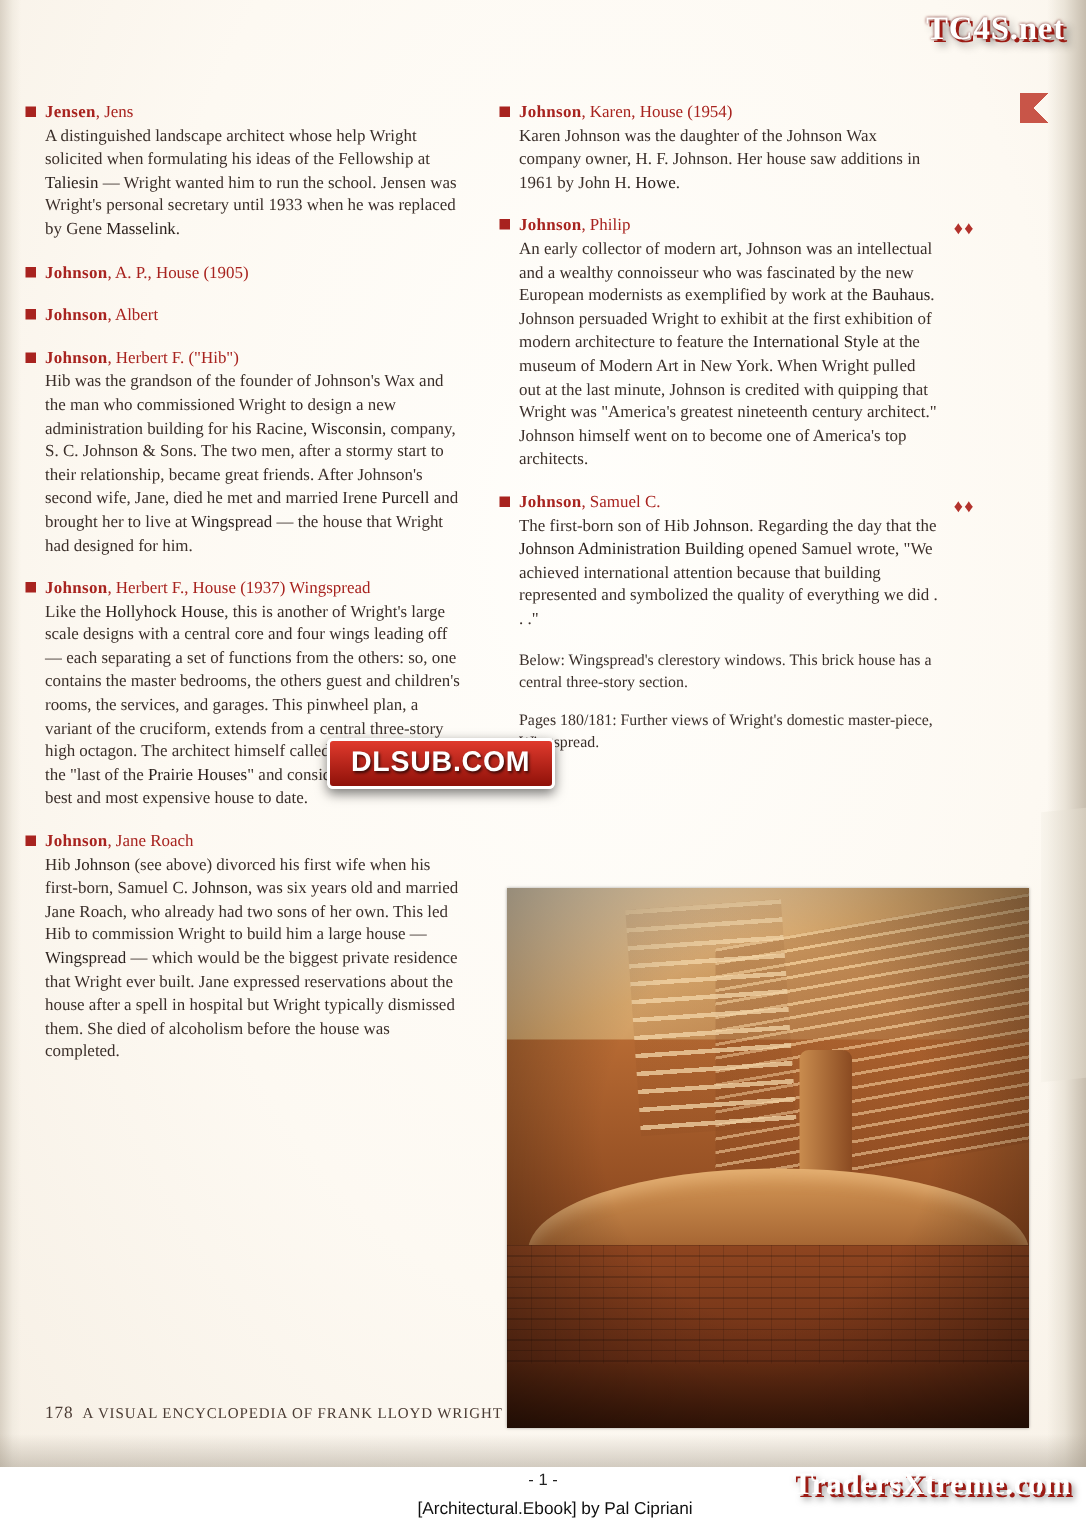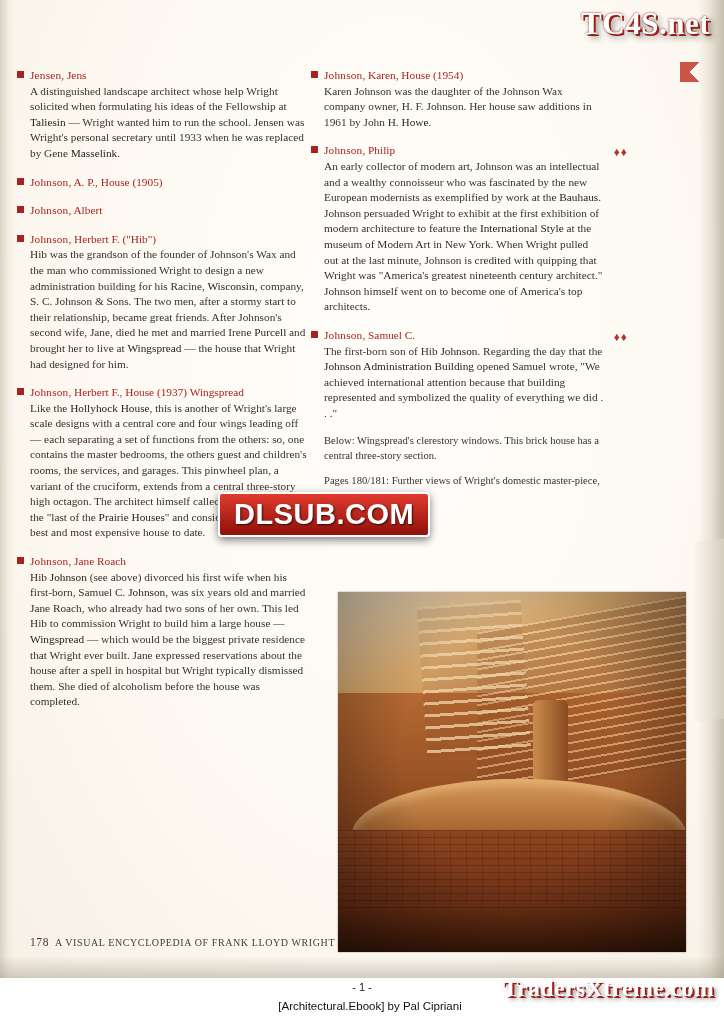--- a/index.html
+++ b/index.html
@@ -51,32 +51,32 @@
   .col {
     position: absolute;
     top: 68px;
     width: 280px;
     font-size: 11.3px;
     line-height: 15.6px;
     color: #3b2f2a;
     text-align: left;
   }
   .col-left  { left: 30px; }
-  .col-right { left: 324px; }
+  .col-right { left: 346px; }
 
   .entry { margin-bottom: 13px; position: relative; }
   .entry .bullet {
     position: absolute;
     left: -13px;
     top: 3px;
     width: 7px; height: 7px;
     background: #a8231f;
   }
   .headword {
-    font-weight: normal;
+    font-weight: bold;
     color: #a8231f;
     letter-spacing: .2px;
   }
   .headrest { color: #a8231f; }
   .body b { font-weight: normal; color: #2b211d; }
   .entry p { margin: 0; }
 
   
   .icon-pair {
     position: absolute;
@@ -176,36 +176,36 @@
     color: #4a3b33;
   }
   .folio .num { font-size: 11.5px; margin-right: 6px; }
 
   
   .wm-tc4s {
     position: absolute;
     right: 14px; top: 6px;
     font-family: "Liberation Serif", serif;
     font-weight: bold;
-    font-size: 31px;
+    font-size: 22px;
     color: #ffffff;
     text-shadow: 2px 2px 0 #9c1b14, 4px 4px 6px rgba(0,0,0,.45), 0 0 2px #6d0f0a;
     letter-spacing: .5px;
   }
   .wm-dlsub {
     position: absolute;
     left: 218px; top: 492px;
     padding: 4px 14px;
     background: linear-gradient(to bottom,#e03a2d,#8f1109);
     border: 2px solid #ffffff;
     border-radius: 4px;
     box-shadow: 0 3px 8px rgba(0,0,0,.5);
     font-family: "Liberation Sans", sans-serif;
     font-weight: bold;
-    font-size: 29px;
+    font-size: 19px;
     color: #ffffff;
     text-shadow: 1px 1px 2px rgba(0,0,0,.7);
     letter-spacing: .5px;
     text-align: center;
   }
   .strip {
     position: absolute;
     left: 0; bottom: 0;
     width: 724px; height: 46px;
     background: #ffffff;
@@ -225,21 +225,21 @@
     font-family: "Liberation Sans", sans-serif;
     font-size: 11.5px;
     color: #111;
     padding-left: 16px;
   }
   .wm-traders {
     position: absolute;
     right: 10px; bottom: 22px;
     font-family: "Liberation Serif", serif;
     font-weight: bold;
-    font-size: 24px;
+    font-size: 21px;
     color: #ffffff;
     text-shadow: 2px 2px 0 #9c1b14, 3px 3px 5px rgba(0,0,0,.5);
     letter-spacing: .3px;
   }
 </style>
 </head>
 <body>
 
 <div class="page">
   <div class="edge-left"></div>

